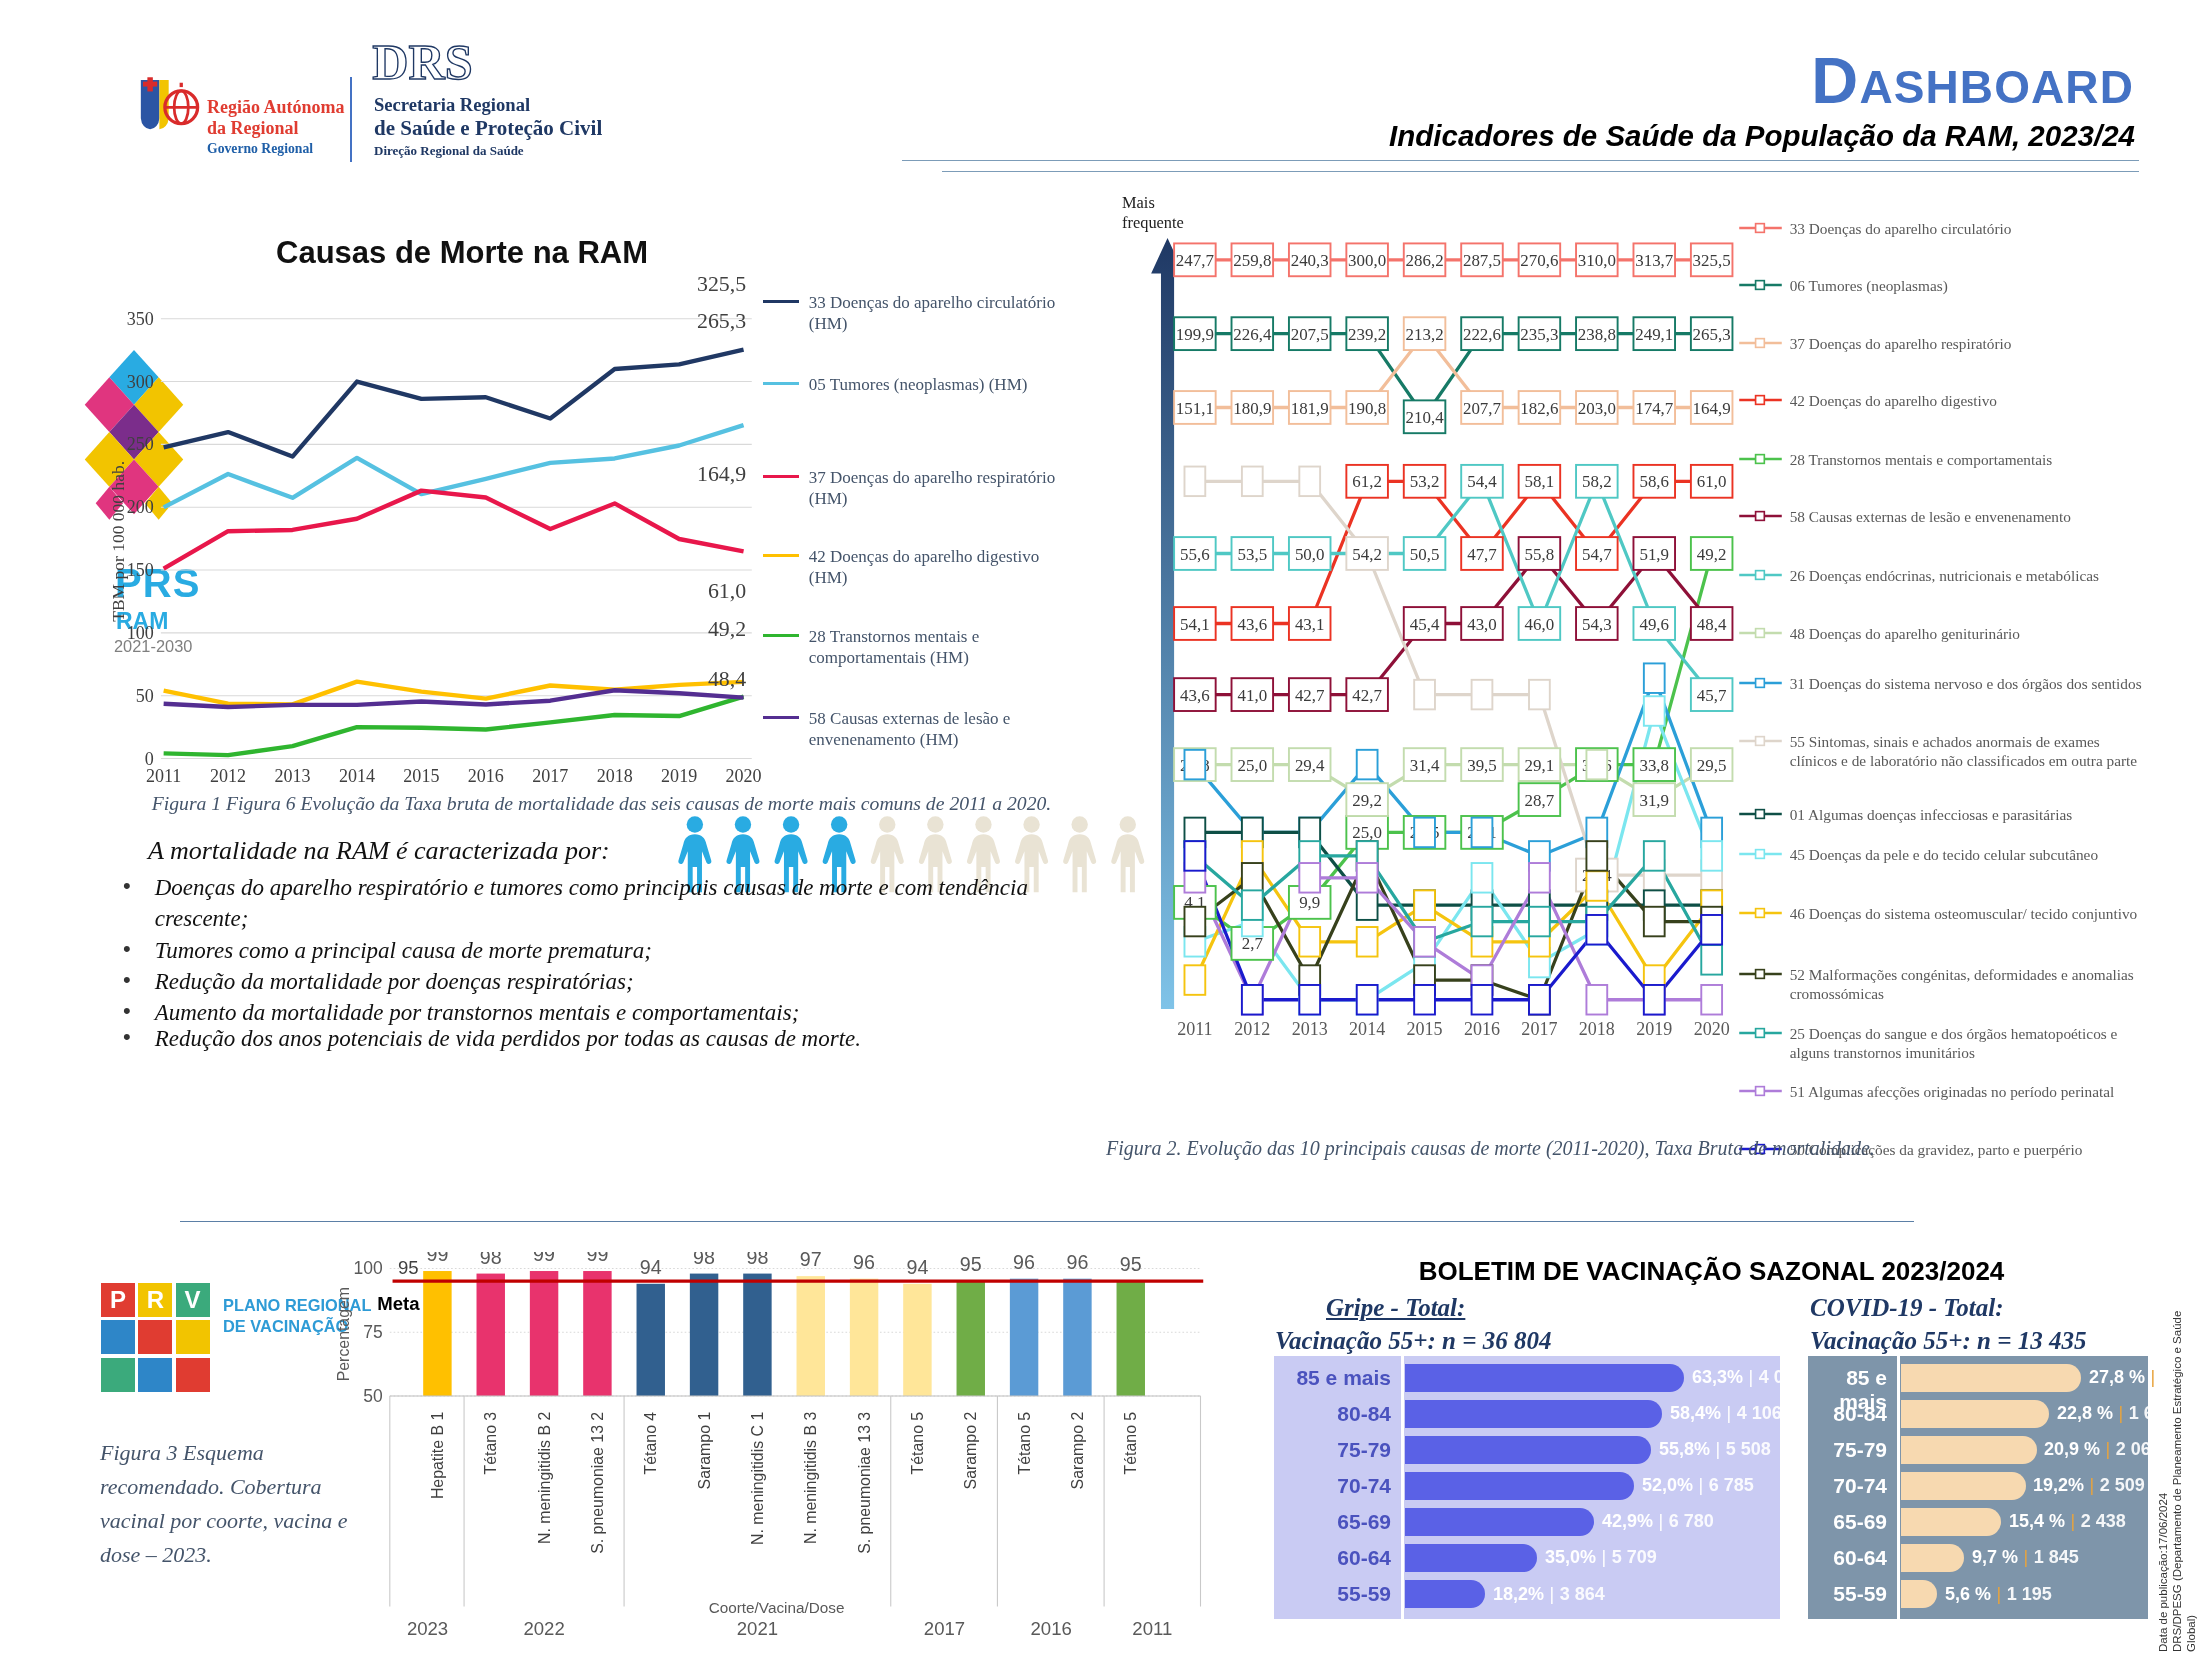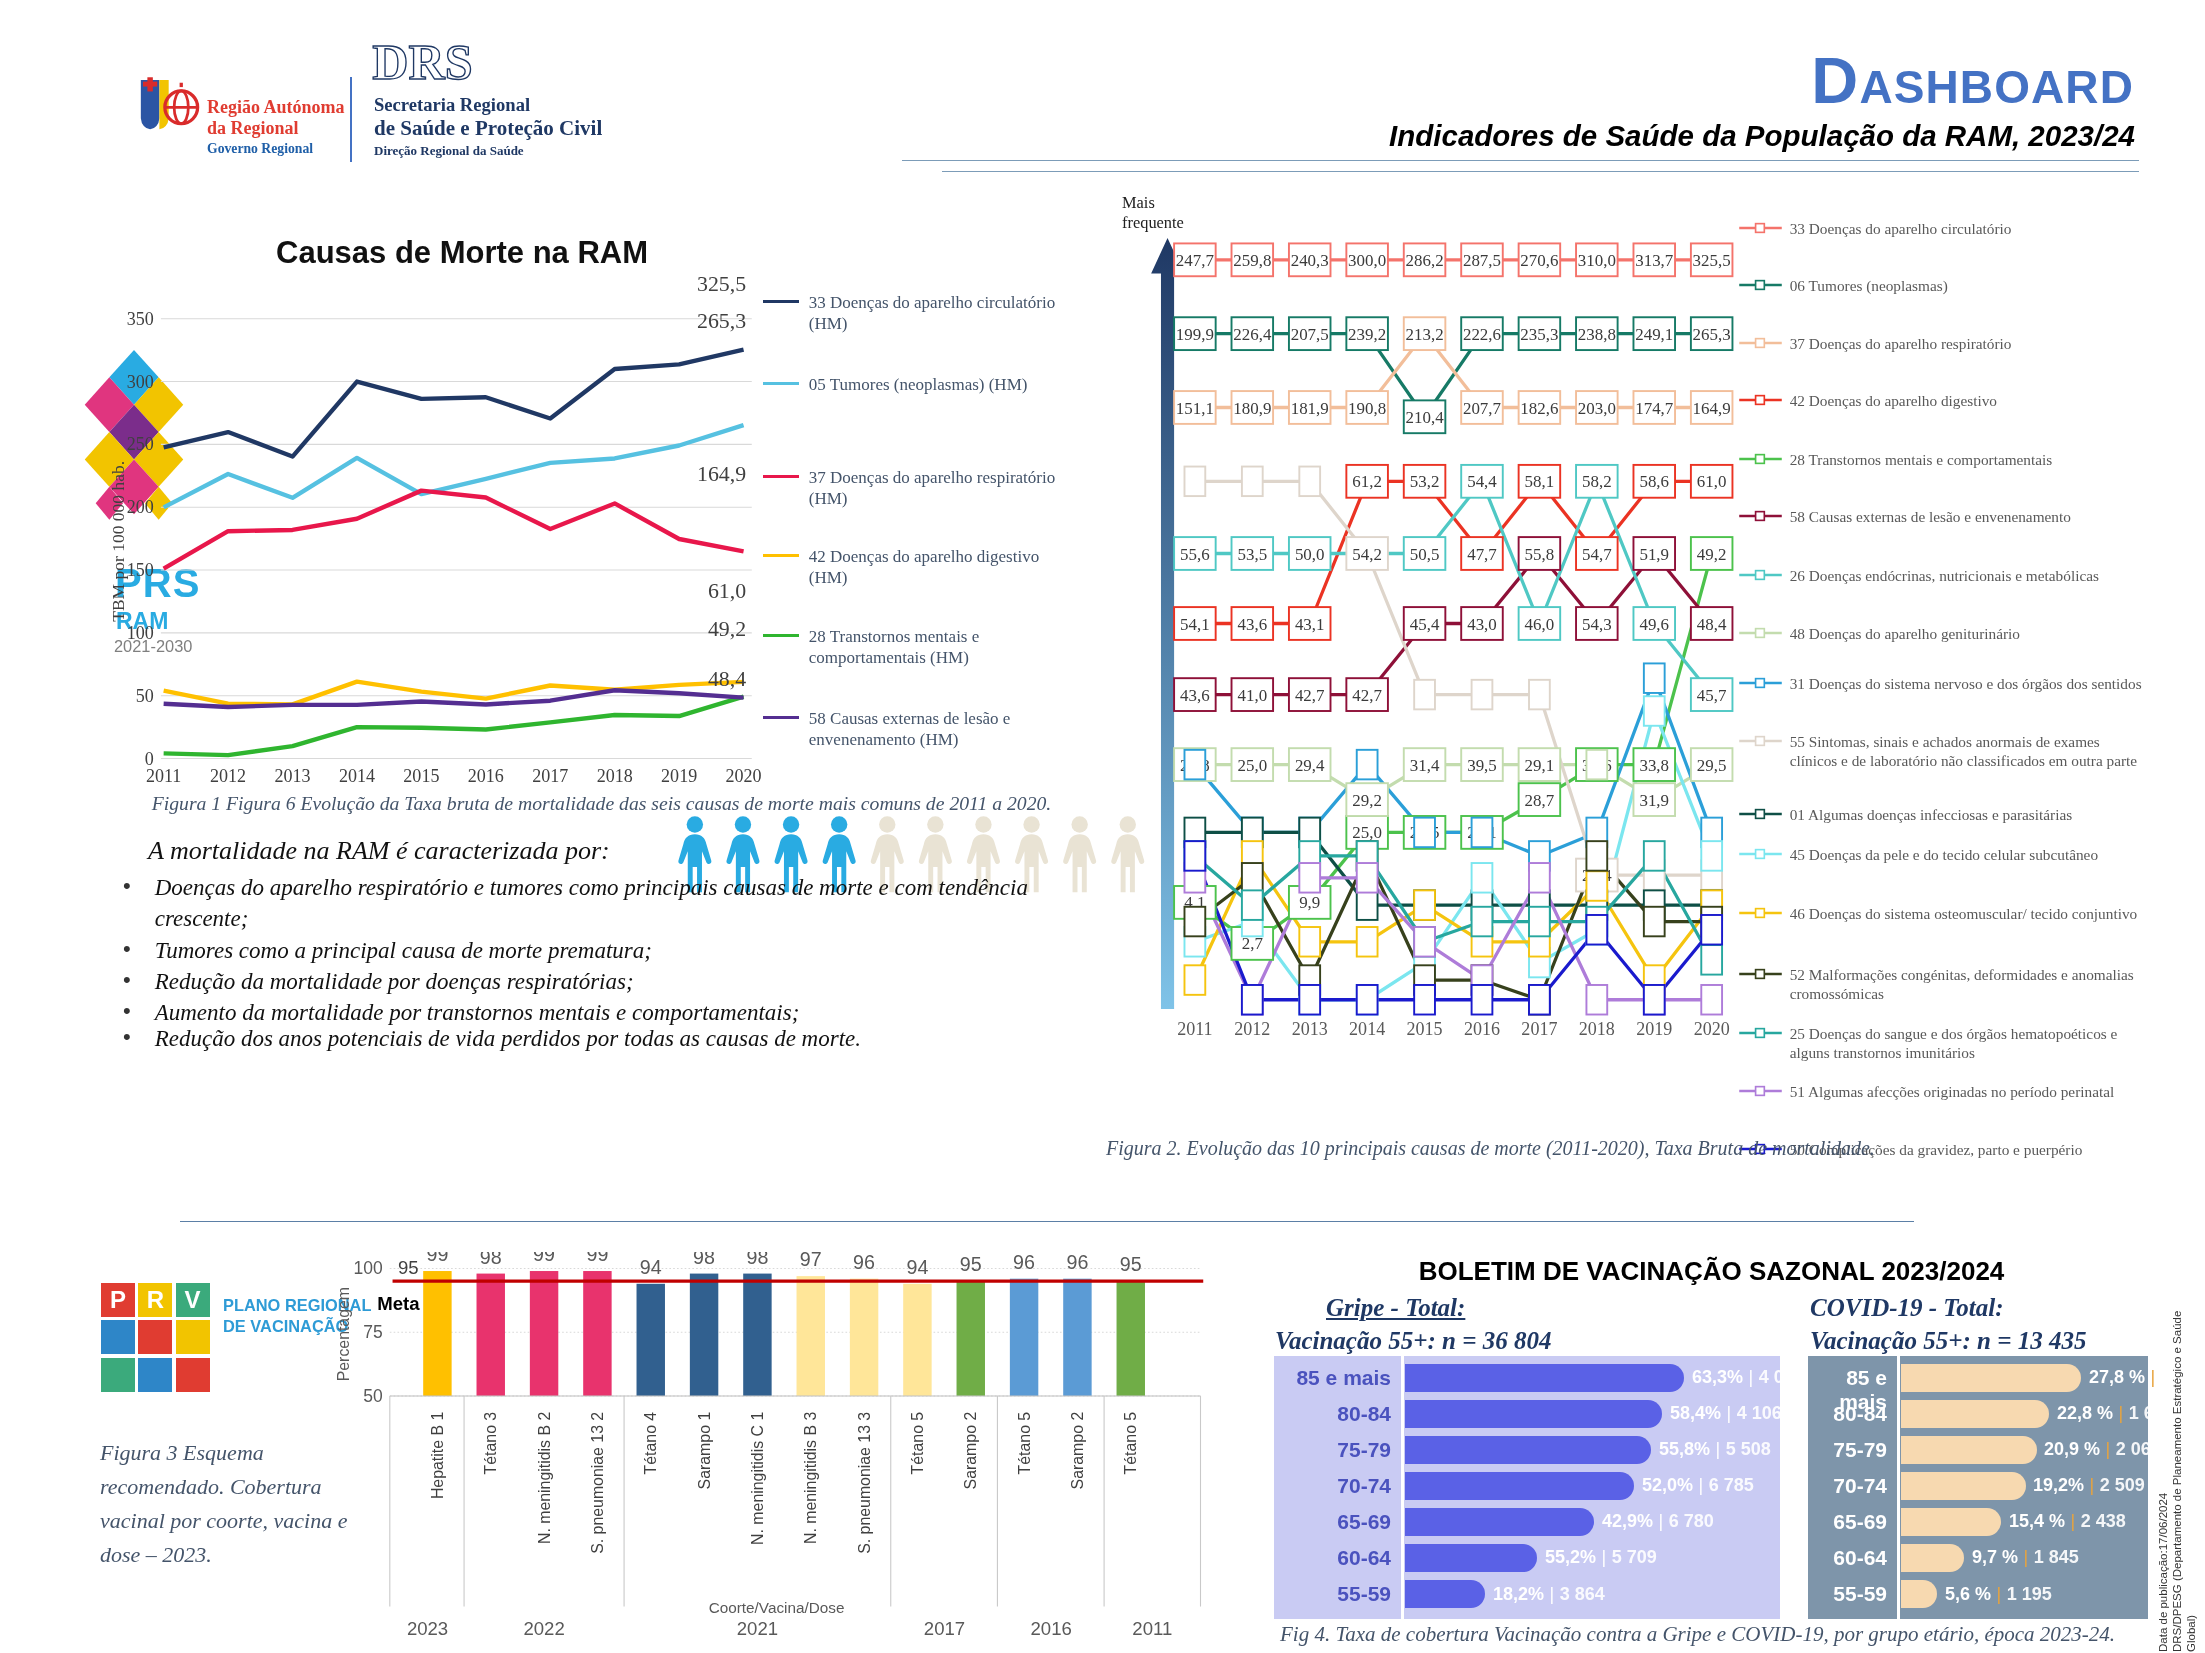--- a/index.html
+++ b/index.html
@@ -751,21 +751,21 @@
       <div class="vax-bar" style="left: 131px; top: 80px; width: 246px; height: 28.4px; background: rgb(90, 97, 230);"></div>
       <div class="vax-label" style="left: 385px; top: 83px;"><span>55,8%</span><span class="sep" style="color:#FFFFFF;">|</span><span class="cnt">5 508</span></div>
       <div class="vax-age" style="left: 0px; top: 118px; width: 117px; color: rgb(74, 82, 190);">70-74</div>
       <div class="vax-bar" style="left: 131px; top: 116px; width: 229px; height: 28.4px; background: rgb(90, 97, 230);"></div>
       <div class="vax-label" style="left: 368px; top: 119px;"><span>52,0%</span><span class="sep" style="color:#FFFFFF;">|</span><span class="cnt">6 785</span></div>
       <div class="vax-age" style="left: 0px; top: 154px; width: 117px; color: rgb(74, 82, 190);">65-69</div>
       <div class="vax-bar" style="left: 131px; top: 152px; width: 189px; height: 28.4px; background: rgb(90, 97, 230);"></div>
       <div class="vax-label" style="left: 328px; top: 155px;"><span>42,9%</span><span class="sep" style="color:#FFFFFF;">|</span><span class="cnt">6 780</span></div>
       <div class="vax-age" style="left: 0px; top: 190px; width: 117px; color: rgb(74, 82, 190);">60-64</div>
       <div class="vax-bar" style="left: 131px; top: 188px; width: 132px; height: 28.4px; background: rgb(90, 97, 230);"></div>
-      <div class="vax-label" style="left: 271px; top: 191px;"><span>55,2%</span><span class="sep" style="color:#FFFFFF;">|</span><span class="cnt">5 709</span></div>
+      <div class="vax-label" style="left: 271px; top: 191px;"><span>35,0%</span><span class="sep" style="color:#FFFFFF;">|</span><span class="cnt">5 709</span></div>
       <div class="vax-age" style="left: 0px; top: 226px; width: 117px; color: rgb(74, 82, 190);">55-59</div>
       <div class="vax-bar" style="left: 131px; top: 224px; width: 80px; height: 28.4px; background: rgb(90, 97, 230);"></div>
       <div class="vax-label" style="left: 219px; top: 228px;"><span>18,2%</span><span class="sep" style="color:#FFFFFF;">|</span><span class="cnt">3 864</span></div>
     </div>
   <div class="vax-panel" id="covid-panel" style="left: 1808px; top: 1356px; width: 340px; height: 263px; background: rgb(126, 149, 170);">
       <div style="position: absolute; left: 89px; top: 0px; width: 3.3px; height: 100%; background: rgb(255, 255, 255);"></div>
       <div class="vax-age" style="left: 0px; top: 9.8px; width: 79px; color: rgb(255, 255, 255);">85 e mais</div>
       <div class="vax-bar" style="left: 93px; top: 7.7px; width: 180px; height: 28.4px; background: rgb(247, 217, 176);"></div>
       <div class="vax-label" style="left: 281px; top: 11px;"><span>27,8 %</span><span class="sep" style="color:#E8A33D;">|</span><span class="cnt">1 784</span></div>
       <div class="vax-age" style="left: 0px; top: 46px; width: 79px; color: rgb(255, 255, 255);">80-84</div>
@@ -781,19 +781,18 @@
       <div class="vax-bar" style="left: 93px; top: 152px; width: 100px; height: 28.4px; background: rgb(247, 217, 176);"></div>
       <div class="vax-label" style="left: 201px; top: 155px;"><span>15,4 %</span><span class="sep" style="color:#E8A33D;">|</span><span class="cnt">2 438</span></div>
       <div class="vax-age" style="left: 0px; top: 190px; width: 79px; color: rgb(255, 255, 255);">60-64</div>
       <div class="vax-bar" style="left: 93px; top: 188px; width: 63px; height: 28.4px; background: rgb(247, 217, 176);"></div>
       <div class="vax-label" style="left: 164px; top: 191px;"><span>9,7 %</span><span class="sep" style="color:#E8A33D;">|</span><span class="cnt">1 845</span></div>
       <div class="vax-age" style="left: 0px; top: 226px; width: 79px; color: rgb(255, 255, 255);">55-59</div>
       <div class="vax-bar" style="left: 93px; top: 224px; width: 36px; height: 28.4px; background: rgb(247, 217, 176);"></div>
       <div class="vax-label" style="left: 137px; top: 228px;"><span>5,6 %</span><span class="sep" style="color:#E8A33D;">|</span><span class="cnt">1 195</span></div>
     </div>
 
-  <div class="abs caption" style="left:1280px;top:1622px;width:875px;font-size:21px;">Fig 4.  Taxa de cobertura Vacinação contra a Gripe  e COVID-19, por grupo etário, época 2023-24.</div>
   <div id="side-note" style="left:2156px;top:1302px;height:350px;">
     <span>Data de publicação:17/06/2024</span><br>
     <span>DRS/DPESG (Departamento de Planeamento Estratégico e Saúde Global)</span>
   </div>
 </div>
 
 
 </body></html>

